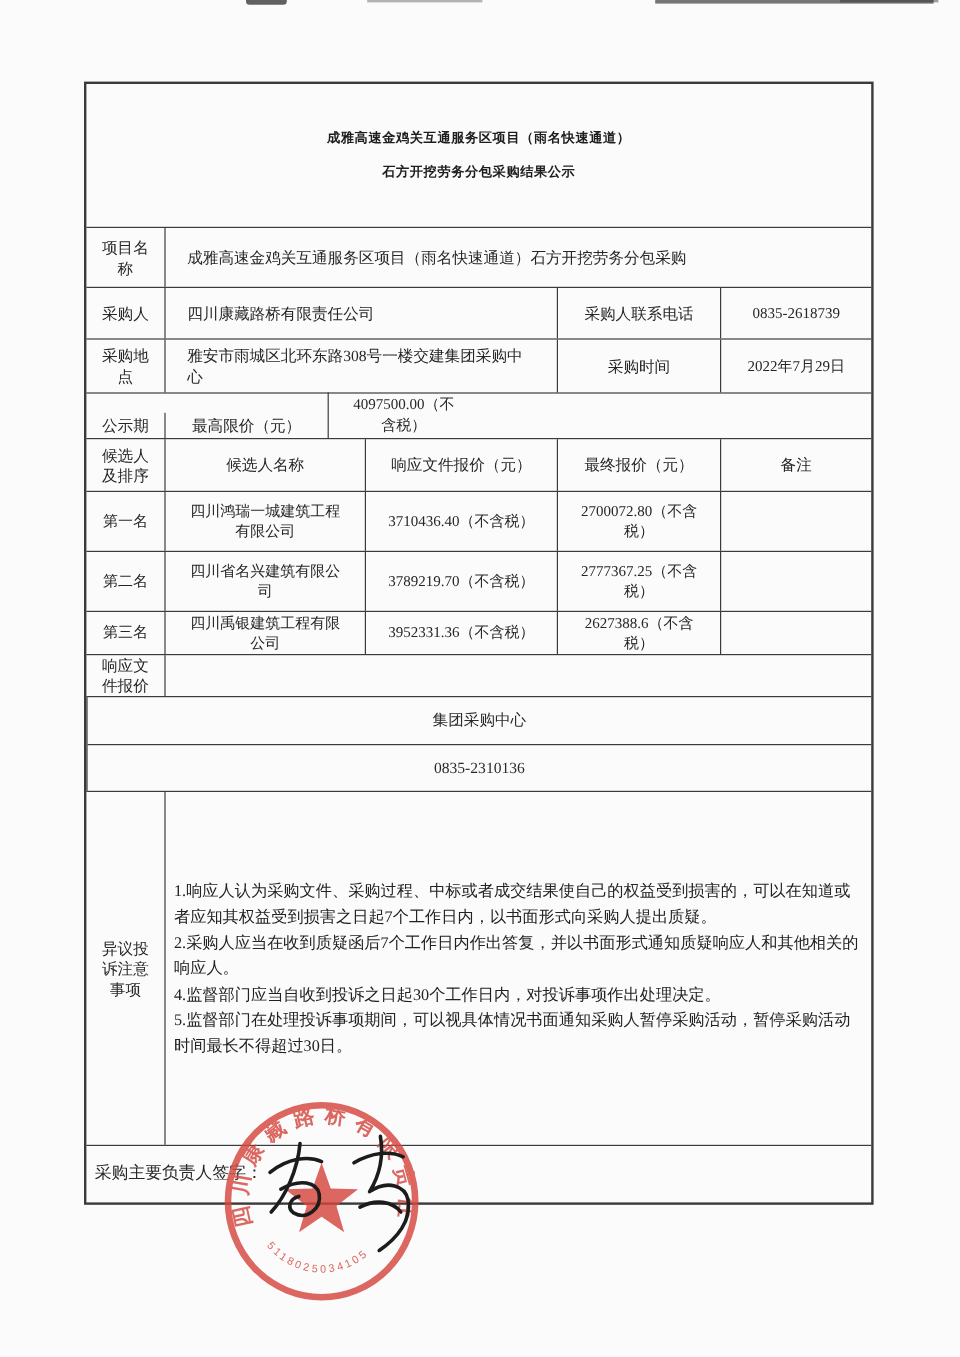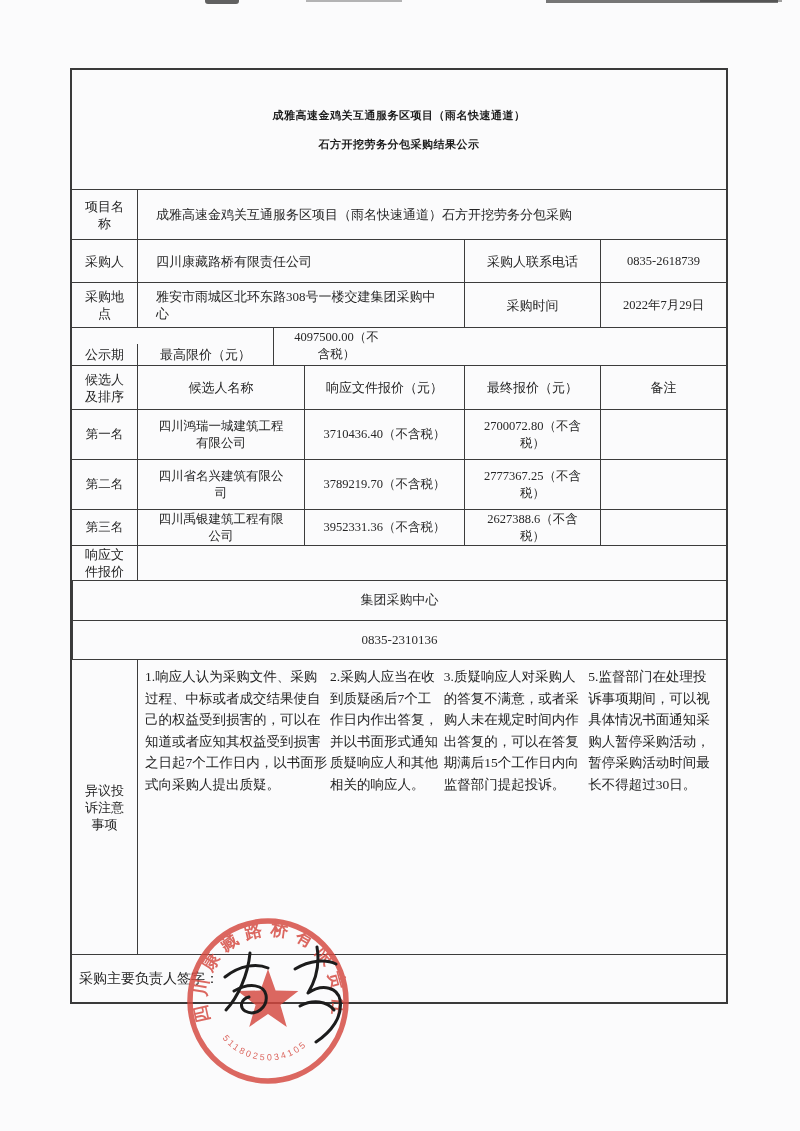--- a/index.html
+++ b/index.html
@@ -57,21 +57,21 @@
   .h44{height:44px;} .h50b{height:50px;} .h36{height:36px;} .h35{height:35px;}
   .h79{height:79px;} .h295{height:295px;} .h48{height:48px;}
   .stack{flex:1;display:flex;flex-direction:column;border-left:1px solid #3c3c3c;}
   .stack .sub{
     flex:1;display:flex;align-items:center;justify-content:center;text-align:center;
     font-size:13px;
   }
   .stack .sub + .sub{border-top:1px solid #3c3c3c;}
   .objection-text{
     flex:1;border-left:1px solid #3c3c3c;box-sizing:border-box;
-    display:flex;justify-content:center;
+    display:flex;flex-direction:column;justify-content:center;
     padding:6px 8px 6px 7px;
     font-size:13.5px;line-height:21.5px;color:#222;
   }
   .objection-text p{margin:0;text-align:left;}
   .sig-row{padding-left:7px;font-size:14px;}
   .seal-svg{position:absolute;left:185px;top:917px;opacity:.82;pointer-events:none;}
   .sign-svg{position:absolute;left:205px;top:935px;pointer-events:none;}
 </style>
 </head>
 <body>
@@ -157,21 +157,21 @@
         <div class="sub">集团采购中心</div>
         <div class="sub">0835-2310136</div>
       </div>
     </div>
 
     <div class="row h295">
       <div class="c lab" style="border-left:none;">异议投诉注意事项</div>
       <div class="objection-text">
         <p>1.响应人认为采购文件、采购过程、中标或者成交结果使自己的权益受到损害的，可以在知道或者应知其权益受到损害之日起7个工作日内，以书面形式向采购人提出质疑。</p>
         <p>2.采购人应当在收到质疑函后7个工作日内作出答复，并以书面形式通知质疑响应人和其他相关的响应人。</p>
-        <p>3.质疑响应人对采购人的答复不满意，或者采购人未在规定时间内作出答复的，可以在答复期满后15个工作日内向监督部门提起投诉。</p>
+        <p>4.监督部门应当自收到投诉之日起30个工作日内，对投诉事项作出处理决定。</p>
         <p>5.监督部门在处理投诉事项期间，可以视具体情况书面通知采购人暂停采购活动，暂停采购活动时间最长不得超过30日。</p>
       </div>
     </div>
 
     <div class="row h48">
       <div class="c val sig-row">采购主要负责人签字：</div>
     </div>
 
   </div>
 

